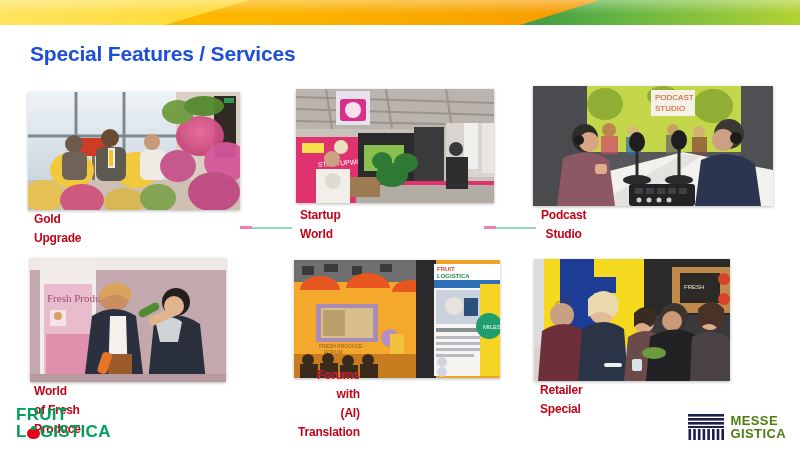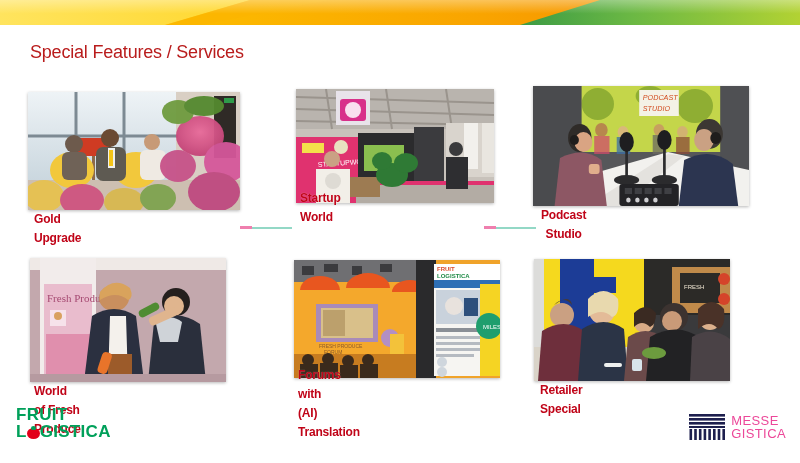--- a/index.html
+++ b/index.html
@@ -23,24 +23,24 @@
     width: 800px; height: 25px;
     overflow: hidden;
   }
   #top-banner svg { display: block; }
 
   
   #page-title {
     position: absolute;
     left: 30px;
     top: 42px;
-    font-size: 18px;
-    font-weight: normal;
+    font-size: 21px;
+    font-weight: bold;
     letter-spacing: -0.2px;
-    color: #b91c1c;
+    color: #1d4ed8;
     white-space: nowrap;
   }
 
   
   .tile {
     position: absolute;
   }
   .tile-photo {
     position: absolute;
     left: 0; top: 0;
@@ -70,30 +70,30 @@
   #tile-podcast-studio  { left: 533px; top: 86px;  }
   
   #tile-face-of-fresh-produce { left: 30px;  top: 258px; }
   #tile-forums-translation    { left: 294px; top: 260px; }
   #tile-retailer-program      { left: 534px; top: 259px; }
 
   #tile-gold-upgrade .tile-photo   { width: 212px; height: 118px; }
   #tile-gold-upgrade .tile-label   { left: 6px; top: 118px; }
 
   #tile-startup-world .tile-photo  { width: 198px; height: 114px; }
-  #tile-startup-world .tile-label  { left: 4px; top: 100px; }
-
-  #tile-podcast-studio .tile-photo { width: 216px; height: 120px; font-style: italic; }
+  #tile-startup-world .tile-label  { left: 4px; top: 117px; }
+
+  #tile-podcast-studio .tile-photo { width: 240px; height: 120px; }
   #tile-podcast-studio .tile-label { left: 8px; top: 120px; text-align: center; }
 
   #tile-face-of-fresh-produce .tile-photo { width: 196px; height: 124px; }
   #tile-face-of-fresh-produce .tile-label { left: 4px; top: 124px; }
 
   #tile-forums-translation .tile-photo { width: 206px; height: 118px; }
-  #tile-forums-translation .tile-label { left: 4px; top: 106px; }
+  #tile-forums-translation .tile-label { left: 4px; top: 106px; text-align: right; }
 
   #tile-retailer-program .tile-photo { width: 196px; height: 122px; }
   #tile-retailer-program .tile-label { left: 6px; top: 122px; }
 
   
   .divider {
     position: absolute;
     height: 3px;
     width: 52px;
   }
@@ -153,22 +153,22 @@
   #logo-messe-berlin {
     position: absolute;
     right: 14px;
     top: 414px;
     display: flex;
     align-items: center;
     gap: 6px;
   }
   #logo-messe-berlin .mark { display: block; }
   #logo-messe-berlin .wordmark {
-    color: #ec4899;
-    font-weight: normal;
+    color: #4d7c0f;
+    font-weight: bold;
     font-size: 13px;
     line-height: 13px;
     letter-spacing: 0.4px;
   }
   #logo-messe-berlin .wordmark span { display: block; }
 </style>
 </head>
 <body>
 
 <div id="top-banner">

